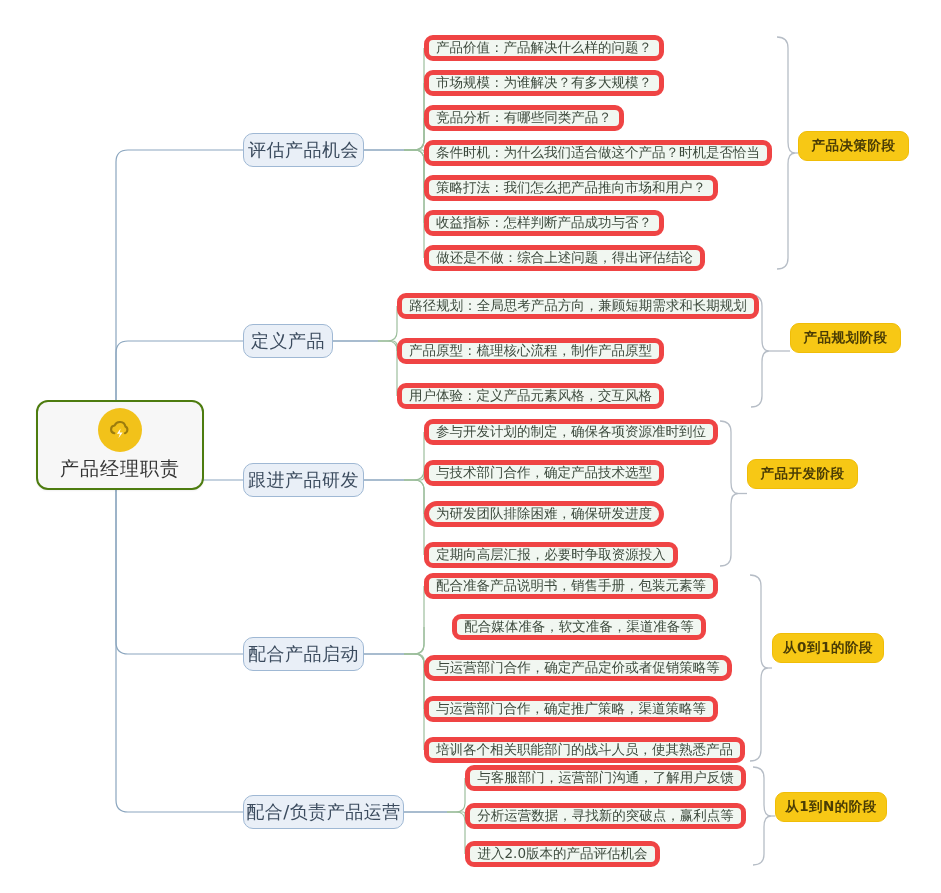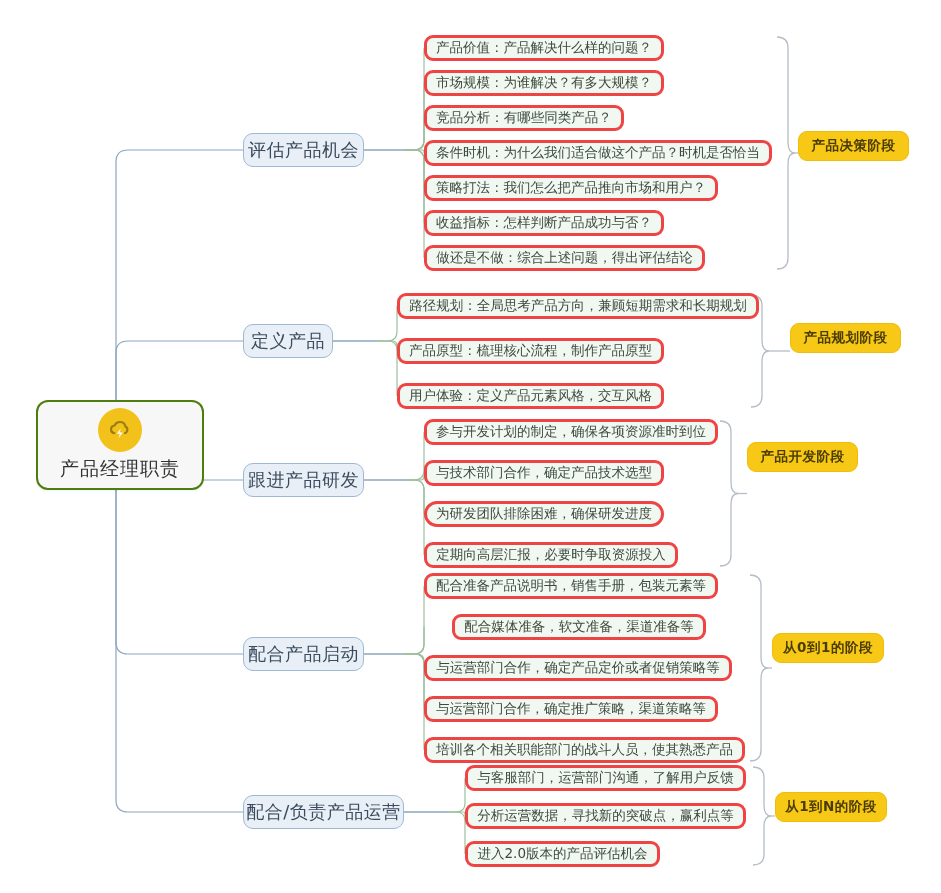--- a/index.html
+++ b/index.html
@@ -68,21 +68,21 @@
     color: #3b4b5e;
     font-size: 18px;
     letter-spacing: 0.5px;
     height: 34px;
     padding: 0 10px;
   }
 
   
   .leaf-node {
     background: #f1f7f1;
-    border: 3px solid #ef4444;
+    border: 5px solid #ef4444;
     border-radius: 9px;
     color: #3d4a3d;
     font-size: 13.5px;
     height: 26px;
     padding: 0 11px;
   }
 
   
   .stage-node {
     background: #f7c815;
@@ -166,25 +166,25 @@
       <div class="node branch-node" style="left: 243px; top: 324px; width: 90px; height: 34px;">定义产品</div>
       <div class="node leaf-node" style="left: 397px; top: 293px; width: 362px; height: 26px;">路径规划：全局思考产品方向，兼顾短期需求和长期规划</div>
       <div class="node leaf-node" style="left: 397px; top: 338px; width: 267px; height: 26px;">产品原型：梳理核心流程，制作产品原型</div>
       <div class="node leaf-node" style="left: 397px; top: 383px; width: 267px; height: 26px;">用户体验：定义产品元素风格，交互风格</div>
       <div class="node stage-node" style="left: 790px; top: 323px; width: 111px; height: 30px;">产品规划阶段</div>
       <div class="node branch-node" style="left: 243px; top: 463px; width: 121px; height: 34px;">跟进产品研发</div>
       <div class="node leaf-node" style="left: 424px; top: 419px; width: 294px; height: 26px;">参与开发计划的制定，确保各项资源准时到位</div>
       <div class="node leaf-node" style="left: 424px; top: 460px; width: 240px; height: 26px;">与技术部门合作，确定产品技术选型</div>
       <div class="node leaf-node" style="left: 424px; top: 501px; width: 240px; height: 26px; border-radius: 13px;">为研发团队排除困难，确保研发进度</div>
       <div class="node leaf-node" style="left: 424px; top: 542px; width: 254px; height: 26px;">定期向高层汇报，必要时争取资源投入</div>
-      <div class="node stage-node" style="left: 747px; top: 442px; width: 111px; height: 30px;">产品开发阶段</div>
+      <div class="node stage-node" style="left: 747px; top: 459px; width: 111px; height: 30px;">产品开发阶段</div>
       <div class="node branch-node" style="left: 243px; top: 637px; width: 121px; height: 34px;">配合产品启动</div>
       <div class="node leaf-node" style="left: 424px; top: 573px; width: 294px; height: 26px;">配合准备产品说明书，销售手册，包装元素等</div>
       <div class="node leaf-node" style="left: 424px; top: 614px; width: 254px; height: 26px; margin-left: 28px;">配合媒体准备，软文准备，渠道准备等</div>
-      <div class="node leaf-node" style="left: 424px; top: 655px; width: 308px; height: 26px;">与运营部门合作，确定产品定价或者促销策略等</div>
+      <div class="node leaf-node" style="left: 424px; top: 655px; width: 308px; height: 26px; border-radius: 10px;">与运营部门合作，确定产品定价或者促销策略等</div>
       <div class="node leaf-node" style="left: 424px; top: 696px; width: 294px; height: 26px;">与运营部门合作，确定推广策略，渠道策略等</div>
       <div class="node leaf-node" style="left: 424px; top: 737px; width: 321px; height: 26px;">培训各个相关职能部门的战斗人员，使其熟悉产品</div>
       <div class="node stage-node" style="left: 772px; top: 633px; width: 112px; height: 30px;">从0到1的阶段</div>
       <div class="node branch-node" style="left: 243px; top: 795px; width: 161px; height: 34px;">配合/负责产品运营</div>
       <div class="node leaf-node" style="left: 465px; top: 765px; width: 281px; height: 26px;">与客服部门，运营部门沟通，了解用户反馈</div>
       <div class="node leaf-node" style="left: 465px; top: 803px; width: 281px; height: 26px;">分析运营数据，寻找新的突破点，赢利点等</div>
       <div class="node leaf-node" style="left: 465px; top: 841px; width: 195px; height: 26px;">进入2.0版本的产品评估机会</div>
       <div class="node stage-node" style="left: 775px; top: 792px; width: 112px; height: 30px;">从1到N的阶段</div>
     </div>
 </div>

